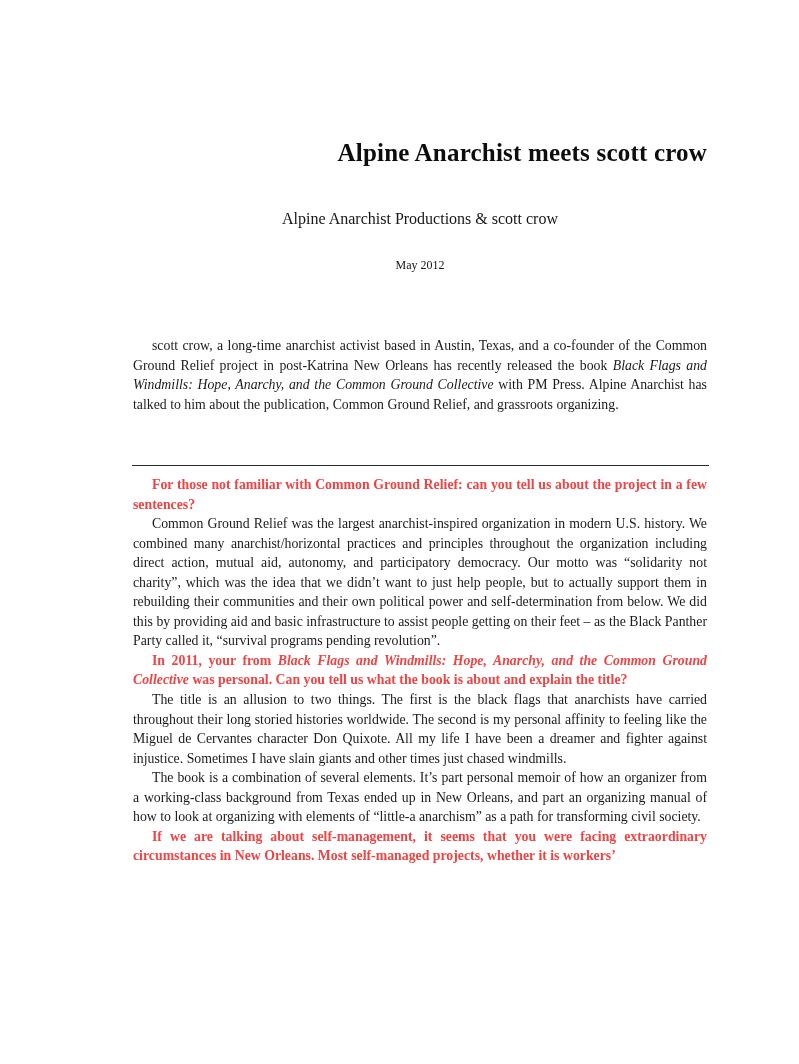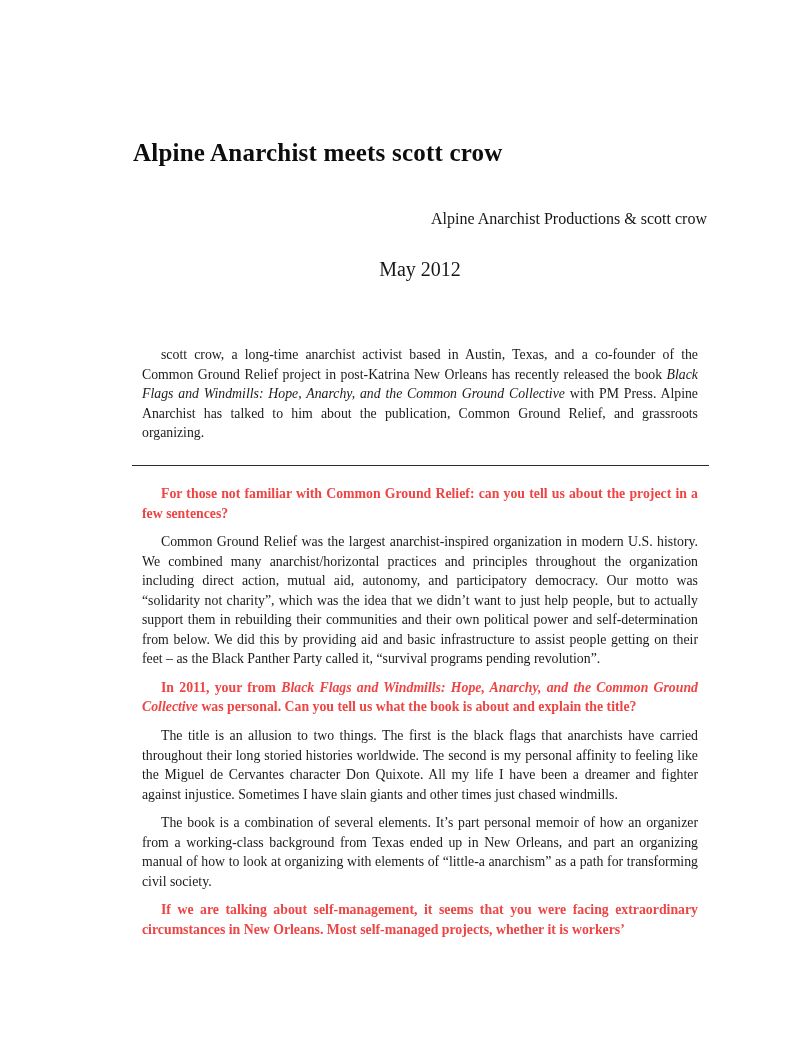--- a/index.html
+++ b/index.html
@@ -14,42 +14,42 @@
     background: #ffffff;
     font-family: "Liberation Serif", "DejaVu Serif", serif;
     color: #1a1a1a;
     overflow: hidden;
   }
   .doc-title {
     position: absolute;
     top: 139px;
     left: 133px;
     width: 574px;
-    text-align: left;
+    text-align: right;
     font-size: 25px;
     font-weight: bold;
     color: #0d0d0d;
     letter-spacing: 0.2px;
   }
   .doc-byline {
     position: absolute;
     top: 210px;
     left: 133px;
     width: 574px;
-    text-align: right;
+    text-align: center;
     font-size: 16px;
     color: #161616;
   }
   .doc-date {
     position: absolute;
     top: 258px;
     left: 133px;
     width: 574px;
     text-align: center;
-    font-size: 20px;
+    font-size: 12px;
     color: #161616;
   }
   .intro-block {
     position: absolute;
     top: 336px;
     left: 133px;
     width: 574px;
   }
   .divider {
     position: absolute;
@@ -61,21 +61,21 @@
     border-top: 1.5px solid #2b2b2b;
     margin: 0;
   }
   .qa-block {
     position: absolute;
     top: 475px;
     left: 133px;
     width: 574px;
   }
   p {
-    margin: 9px;
+    margin: 0;
     font-size: 13.8px;
     line-height: 19.55px;
     text-align: justify;
     text-indent: 19px;
     color: #1a1a1a;
   }
   p.question {
     font-weight: bold;
     color: #ef4444;
   }

